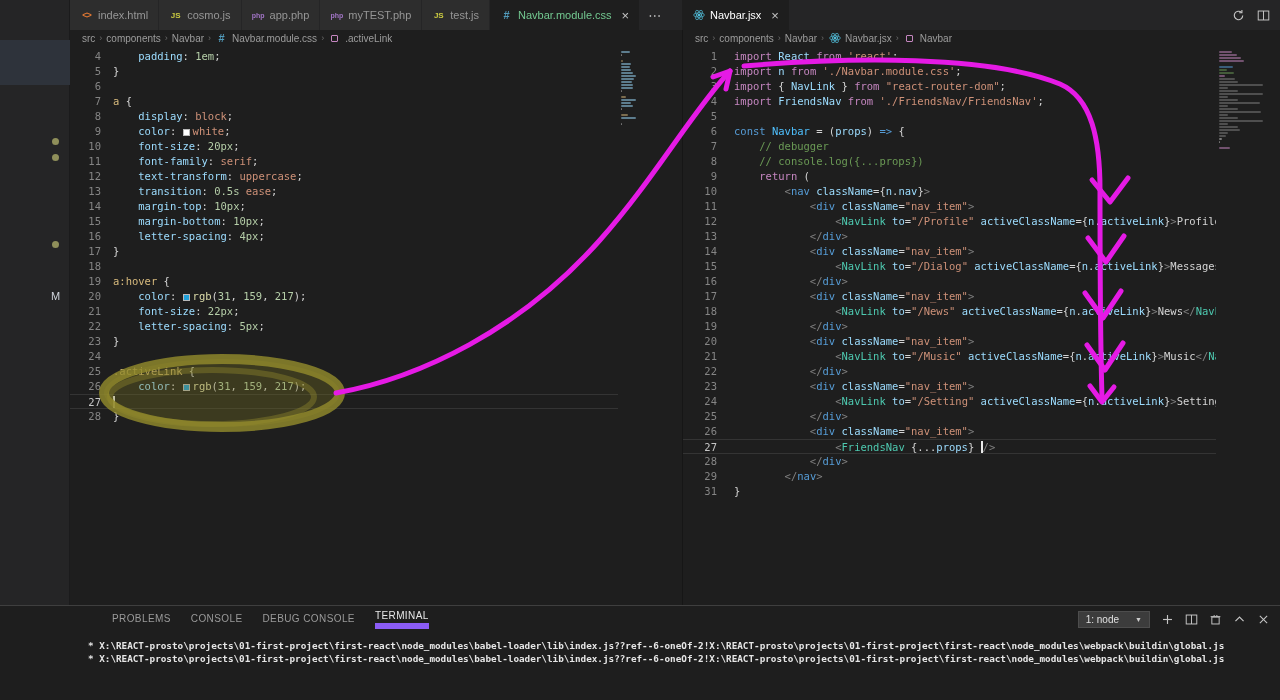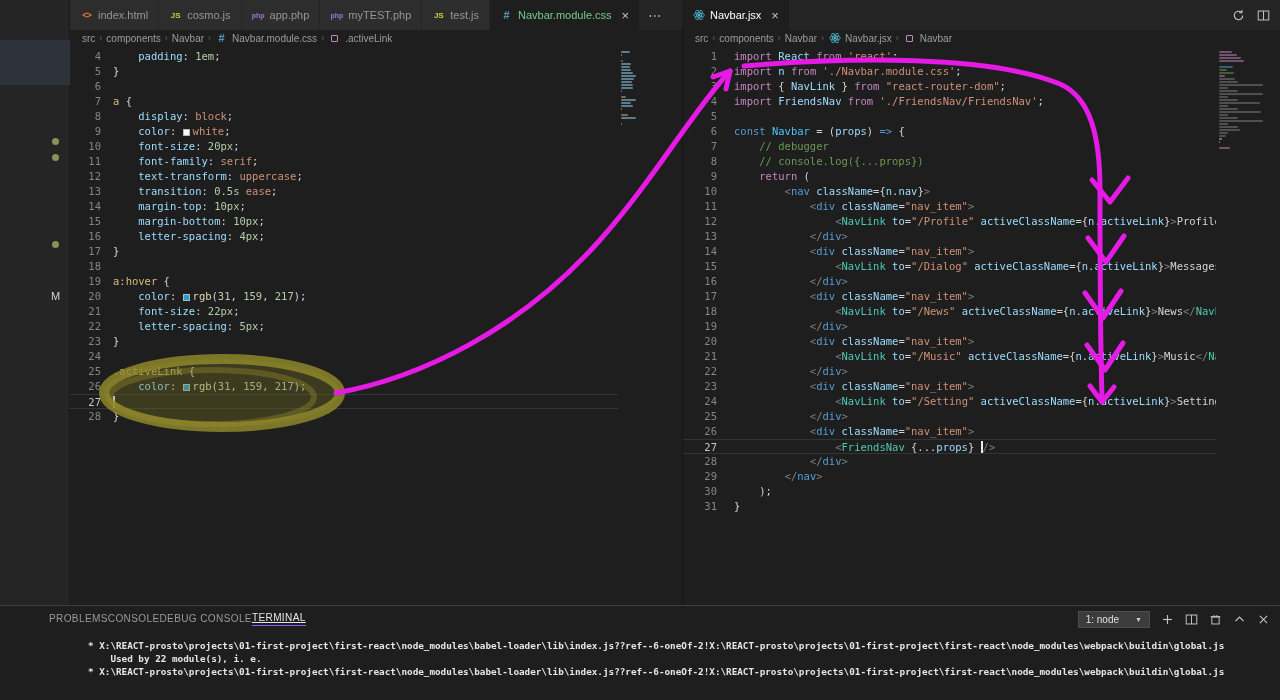--- a/index.html
+++ b/index.html
@@ -58,23 +58,23 @@
   .mbar { height:2px; margin-bottom:1px; opacity:.5; border-radius:1px; }
 
   
   .c-p{color:#d4d4d4}.c-id{color:#9cdcfe}.c-kw{color:#c586c0}.c-kw2{color:#569cd6}
   .c-str{color:#ce9178}.c-num{color:#b5cea8}.c-cmt{color:#6a9955}.c-fn{color:#dcdcaa}
   .c-type{color:#4ec9b0}.c-sel{color:#d7ba7d}.c-tag{color:#569cd6}.c-br{color:#808080}
   .c-var{color:#4fc1ff}.c-txt{color:#d4d4d4}
 
   
   .panel { position:absolute; left:0; right:0; top:605px; bottom:0; background:#1e1e1e; border-top:1px solid #3f3f3f; }
-  .ptabs { display:flex; align-items:center; height:26px; padding-left:49px; font-size:10px; color:#9a9a9a; letter-spacing:.4px; }
+  .ptabs { display:flex; gap:20px; align-items:center; height:26px; padding-left:88px; font-size:10px; color:#9a9a9a; letter-spacing:.4px;margin-left:24px; }
   .ptab { cursor:pointer; padding-bottom:2px; }
-  .ptab.active { color:#e7e7e7; border-bottom:1px solid #8b5cf6;text-decoration:underline; }
+  .ptab.active { color:#e7e7e7; border-bottom:6px solid #8b5cf6; }
   .pright { position:absolute; right:10px; top:5px; display:flex; align-items:center; gap:11px; }
   .pselect { display:flex; align-items:center; gap:16px; background:#3c3c3c; border:1px solid #4d4d4d; color:#e0e0e0; font-size:10px; padding:1px 7px; height:17px; cursor:pointer; }
   .pselect .caret { font-size:7px; color:#cccccc; }
   .pright svg { display:block; cursor:pointer; }
   .term { padding:7px 8px 0 88px; font-family:"DejaVu Sans Mono","Liberation Mono",monospace; font-weight:bold; font-size:9.3px; line-height:13px; color:#e6e6e6; }
   .tline { white-space:pre; overflow:hidden; }
 
   
   .overlay { position:absolute; left:0; top:0; width:1280px; height:700px; pointer-events:none; z-index:60; }
 </style>
@@ -266,21 +266,20 @@
         <div class="row"><span class="ln">20</span><span class="ltext"><span class="c-p">            </span><span class="c-br">&lt;</span><span class="c-tag">div</span><span class="c-p"> </span><span class="c-id">className</span><span class="c-p">=</span><span class="c-str">"nav_item"</span><span class="c-br">&gt;</span></span></div>
         <div class="row"><span class="ln">21</span><span class="ltext"><span class="c-p">                </span><span class="c-br">&lt;</span><span class="c-type">NavLink</span><span class="c-p"> </span><span class="c-id">to</span><span class="c-p">=</span><span class="c-str">"/Music"</span><span class="c-p"> </span><span class="c-id">activeClassName</span><span class="c-p">=</span><span class="c-p">{</span><span class="c-id">n</span><span class="c-p">.</span><span class="c-id">activeLink</span><span class="c-p">}</span><span class="c-br">&gt;</span><span class="c-txt">Music</span><span class="c-br">&lt;/</span><span class="c-type">NavLink</span></span></div>
         <div class="row"><span class="ln">22</span><span class="ltext"><span class="c-p">            </span><span class="c-br">&lt;/</span><span class="c-tag">div</span><span class="c-br">&gt;</span></span></div>
         <div class="row"><span class="ln">23</span><span class="ltext"><span class="c-p">            </span><span class="c-br">&lt;</span><span class="c-tag">div</span><span class="c-p"> </span><span class="c-id">className</span><span class="c-p">=</span><span class="c-str">"nav_item"</span><span class="c-br">&gt;</span></span></div>
         <div class="row"><span class="ln">24</span><span class="ltext"><span class="c-p">                </span><span class="c-br">&lt;</span><span class="c-type">NavLink</span><span class="c-p"> </span><span class="c-id">to</span><span class="c-p">=</span><span class="c-str">"/Setting"</span><span class="c-p"> </span><span class="c-id">activeClassName</span><span class="c-p">=</span><span class="c-p">{</span><span class="c-id">n</span><span class="c-p">.</span><span class="c-id">activeLink</span><span class="c-p">}</span><span class="c-br">&gt;</span><span class="c-txt">Setting</span></span></div>
         <div class="row"><span class="ln">25</span><span class="ltext"><span class="c-p">            </span><span class="c-br">&lt;/</span><span class="c-tag">div</span><span class="c-br">&gt;</span></span></div>
         <div class="row"><span class="ln">26</span><span class="ltext"><span class="c-p">            </span><span class="c-br">&lt;</span><span class="c-tag">div</span><span class="c-p"> </span><span class="c-id">className</span><span class="c-p">=</span><span class="c-str">"nav_item"</span><span class="c-br">&gt;</span></span></div>
         <div class="row current"><span class="ln">27</span><span class="ltext"><span class="c-p">                </span><span class="c-br">&lt;</span><span class="c-type">FriendsNav</span><span class="c-p"> </span><span class="c-p">{...</span><span class="c-id">props</span><span class="c-p">}</span><span class="c-p"> </span><span class="cursor"></span><span class="c-br">/&gt;</span></span></div>
         <div class="row"><span class="ln">28</span><span class="ltext"><span class="c-p">            </span><span class="c-br">&lt;/</span><span class="c-tag">div</span><span class="c-br">&gt;</span></span></div>
         <div class="row"><span class="ln">29</span><span class="ltext"><span class="c-p">        </span><span class="c-br">&lt;/</span><span class="c-tag">nav</span><span class="c-br">&gt;</span></span></div>
-        <div class="row"><span class="ln">30</span><span class="ltext"><span class="c-p">    );</span></span></div>
         <div class="row"><span class="ln">31</span><span class="ltext"><span class="c-p">}</span></span></div>
       </div>
     <div class="minimap" id="mapRight">
         <div class="mbar" style="width: 13px; background: rgb(197, 134, 192);"></div>
         <div class="mbar" style="width: 18px; background: rgb(197, 134, 192);"></div>
         <div class="mbar" style="width: 21.5px; background: rgb(197, 134, 192);"></div>
         <div class="mbar" style="width: 24.5px; background: rgb(197, 134, 192);"></div>
         <div class="mbar" style="width: 0px; background: transparent;"></div>
         <div class="mbar" style="width: 13.5px; background: rgb(86, 156, 214);"></div>
         <div class="mbar" style="width: 7.5px; background: rgb(106, 153, 85);"></div>
@@ -342,21 +341,20 @@
       <svg width="13" height="13" viewBox="0 0 16 16" stroke="#c5c5c5" stroke-width="1.5" fill="none">
           <path d="M3 10 L8 5 L13 10"></path>
         </svg>
       <svg width="13" height="13" viewBox="0 0 16 16" stroke="#c5c5c5" stroke-width="1.3" fill="none">
           <line x1="3.5" y1="3.5" x2="12.5" y2="12.5"></line>
           <line x1="12.5" y1="3.5" x2="3.5" y2="12.5"></line>
         </svg>
     </div>
     <div class="term" id="termBody">
         <div class="tline">* X:\REACT-prosto\projects\01-first-project\first-react\node_modules\babel-loader\lib\index.js??ref--6-oneOf-2!X:\REACT-prosto\projects\01-first-project\first-react\node_modules\webpack\buildin\global.js</div>
-        <div class="tline">    Used by 22 module(s), i. e.</div>
         <div class="tline">* X:\REACT-prosto\projects\01-first-project\first-react\node_modules\babel-loader\lib\index.js??ref--6-oneOf-2!X:\REACT-prosto\projects\01-first-project\first-react\node_modules\webpack\buildin\global.js</div>
       </div>
   </div>
 
   <svg class="overlay" viewBox="0 0 1280 700">
     <ellipse class="hl" cx="222" cy="393" rx="118" ry="34" stroke-width="10" fill="rgba(122,116,32,0.33)" stroke="rgba(148,140,44,0.8)"></ellipse>
     <ellipse class="hl2" cx="212" cy="397" rx="102" ry="27" fill="none" stroke-width="6" opacity="0.5" stroke="rgba(148,140,44,0.8)"></ellipse>
     <path class="ink" d="M336,393 C420,378 520,330 600,240 C655,178 692,112 730,71" fill="none" stroke-width="5" stroke-linecap="round" stroke="#e51ae5"></path>
     <path class="ink" d="M730,71 L713,77 M730,71 L726,89" fill="none" stroke-width="5" stroke-linecap="round" stroke="#e51ae5"></path>
     <path class="ink" d="M744,66 C850,57 990,55 1060,84 C1092,98 1100,140 1100,190 C1100,260 1100,330 1102,398" fill="none" stroke-width="5" stroke-linecap="round" stroke="#e51ae5"></path>

